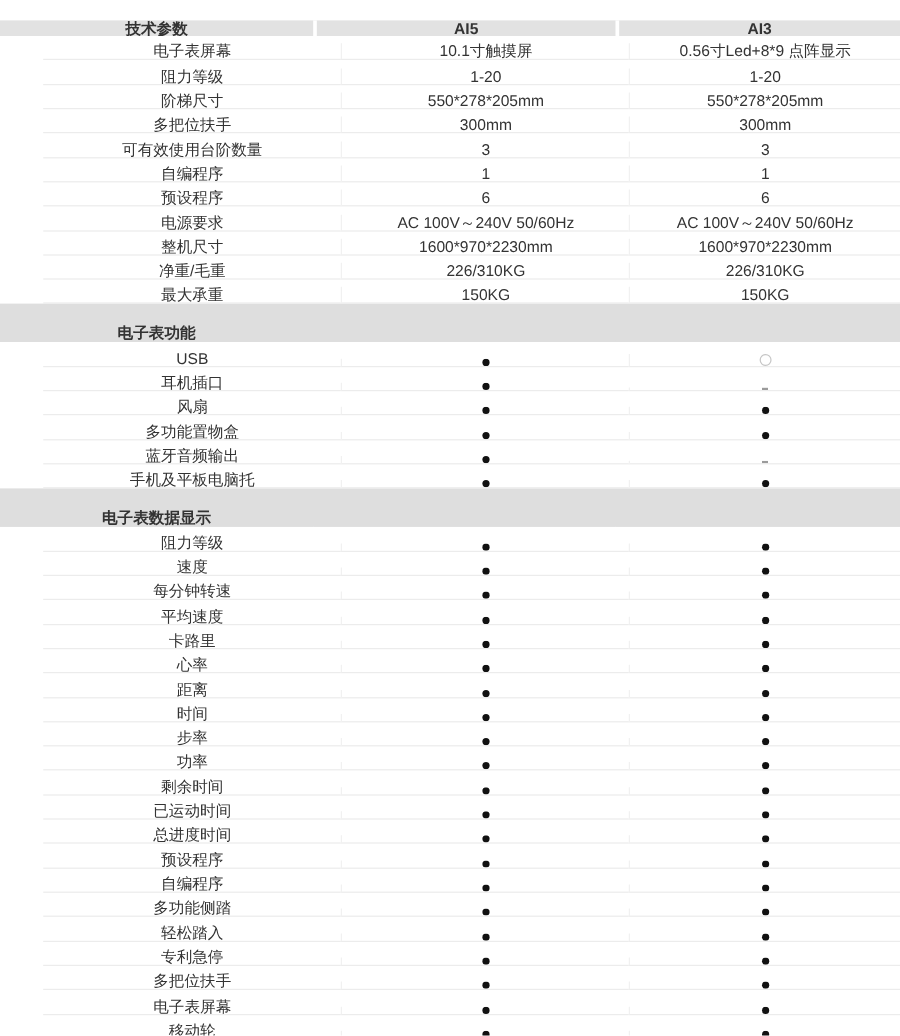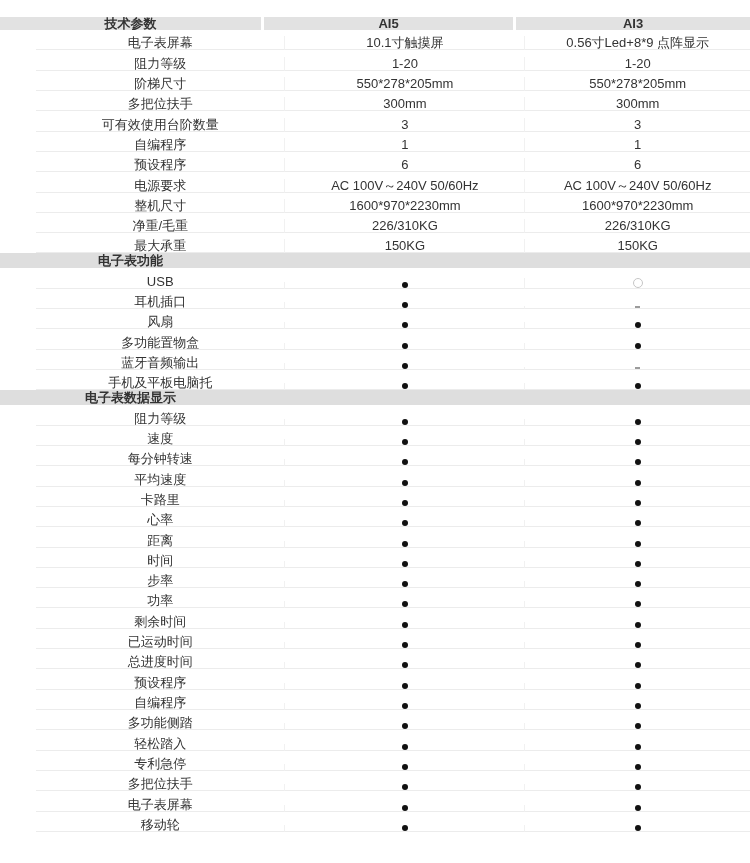--- a/index.html
+++ b/index.html
@@ -26,21 +26,21 @@
   }
   .c0{width:261px;}
   .c1{width:252px;margin-top:19px;}
   .c2{width:237px;}
   .header-row{height:28px;font-weight:bold;}
   .header-row .cell{background:var(--header-bg);}
   .header-row .cell + .cell{border-left:3px solid #ffffff;}
   .data-row{height:20.32px;background:#ffffff;padding-left:36px;}
   .data-row .cell{border-bottom:1px solid var(--row-border);}
   .data-row .cell + .cell{border-left:1px solid var(--col-border);}
-  .section-row{height:15px;background:var(--section-bg);font-weight:bold;}
+  .section-row{height:32px;background:var(--section-bg);font-weight:bold;}
   .section-row .cell{border-bottom:1px solid var(--section-bg);}
   .mark{display:inline-block;}
   .mark-filled{width:6px;height:6px;border-radius:50%;background:var(--mark-filled);}
   .mark-hollow{width:8px;height:8px;border-radius:50%;border:1px solid var(--mark-hollow);background:transparent;}
   .mark-dash{width:5px;height:2px;background:var(--mark-dash);}
 </style>
 </head>
 <body>
 
 <div class="spec-table">

